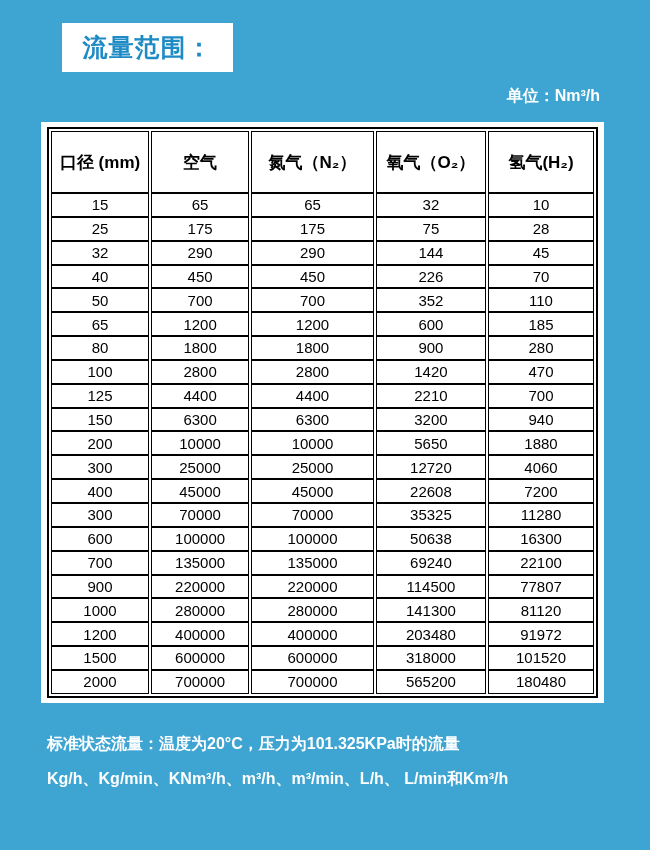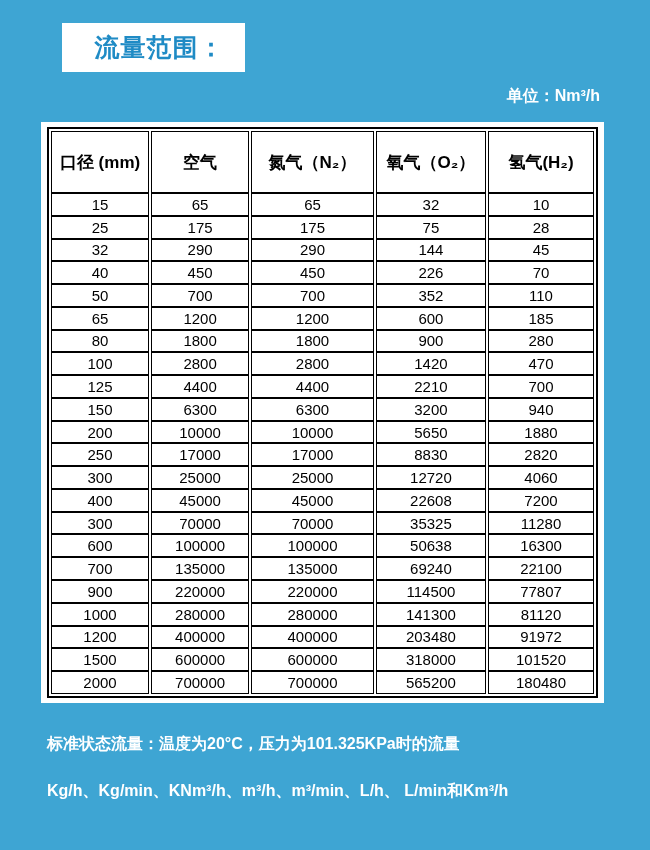--- a/index.html
+++ b/index.html
@@ -3,21 +3,21 @@
 <meta charset="utf-8">
 <style>
   html, body { margin:0; padding:0; }
   body {
     width:650px; height:850px; position:relative; overflow:hidden;
     background:#3ea5d3;
     font-family:"Liberation Sans","DejaVu Sans",sans-serif;
   }
   .title-box {
     position:absolute; left:62px; top:23px; width:171px; height:49px;
-    background:#ffffff; display:flex; align-items:center; justify-content:center;padding-left:12px;
+    background:#ffffff; display:flex; align-items:center; justify-content:center;
   }
   .title-text {
     color:#1f8bc5; font-size:25px; font-weight:bold; letter-spacing:1px;
   }
   .unit-label {
     position:absolute; top:86px; right:50px;
     color:#ffffff; font-size:16px; font-weight:bold;margin-left:10px;
   }
   .panel {
     position:absolute; left:41px; top:122px; width:563px; height:581px;
@@ -41,21 +41,21 @@
   .flow-table th:nth-child(1), .flow-table td:nth-child(1) { width:18.3%; }
   .flow-table th:nth-child(2), .flow-table td:nth-child(2) { width:18.3%; }
   .flow-table th:nth-child(3), .flow-table td:nth-child(3) { width:23.0%;margin-top:11px; }
   .flow-table th:nth-child(4), .flow-table td:nth-child(4) { width:20.6%;margin-left:11px; }
   .flow-table th:nth-child(5), .flow-table td:nth-child(5) { width:19.8%; }
   .notes {
     position:absolute; left:47px; top:730px; width:566px;
     color:#ffffff; font-size:16px; font-weight:bold; line-height:27px;
   }
   .note-line { white-space:nowrap; }
-  .note-line.first { margin-bottom:20px; }
+  .note-line.first { margin-bottom:8px; }
 </style>
 </head>
 <body style="background: rgb(62, 165, 211);">
 
 <div class="title-box">
   <span class="title-text">流量范围：</span>
 </div>
 
 <div class="unit-label">单位：Nm³/h</div>
 
@@ -143,27 +143,20 @@
             <td>940</td>
           </tr>
           <tr>
             <td>200</td>
             <td>10000</td>
             <td>10000</td>
             <td>5650</td>
             <td>1880</td>
           </tr>
           <tr>
-            <td>250</td>
-            <td>17000</td>
-            <td>17000</td>
-            <td>8830</td>
-            <td>2820</td>
-          </tr>
-          <tr>
             <td>300</td>
             <td>25000</td>
             <td>25000</td>
             <td>12720</td>
             <td>4060</td>
           </tr>
           <tr>
             <td>400</td>
             <td>45000</td>
             <td>45000</td>

